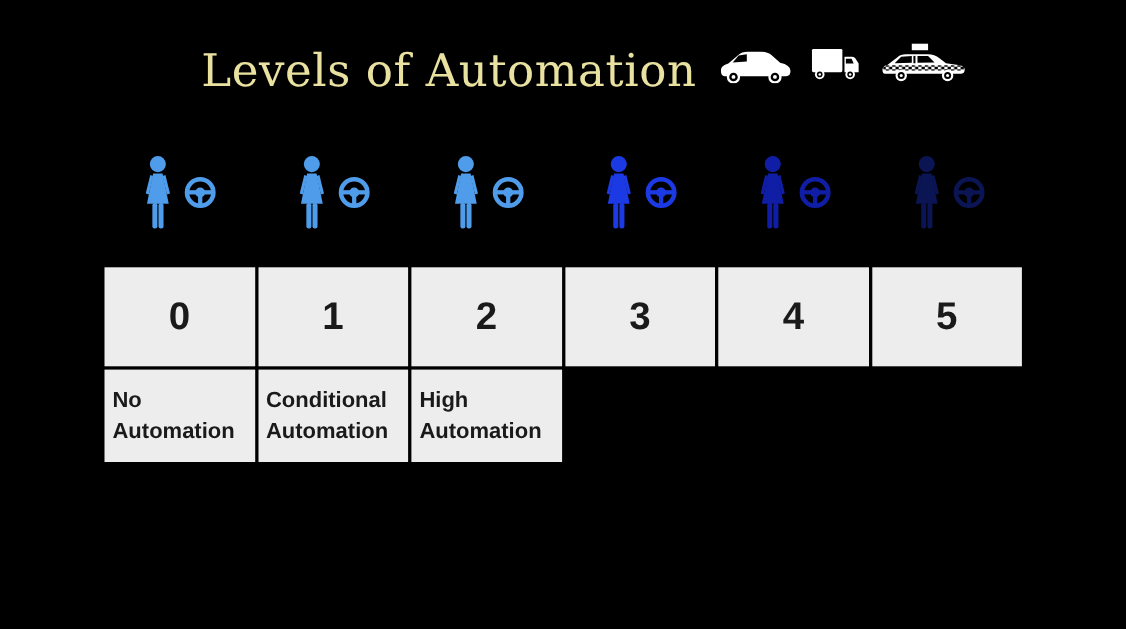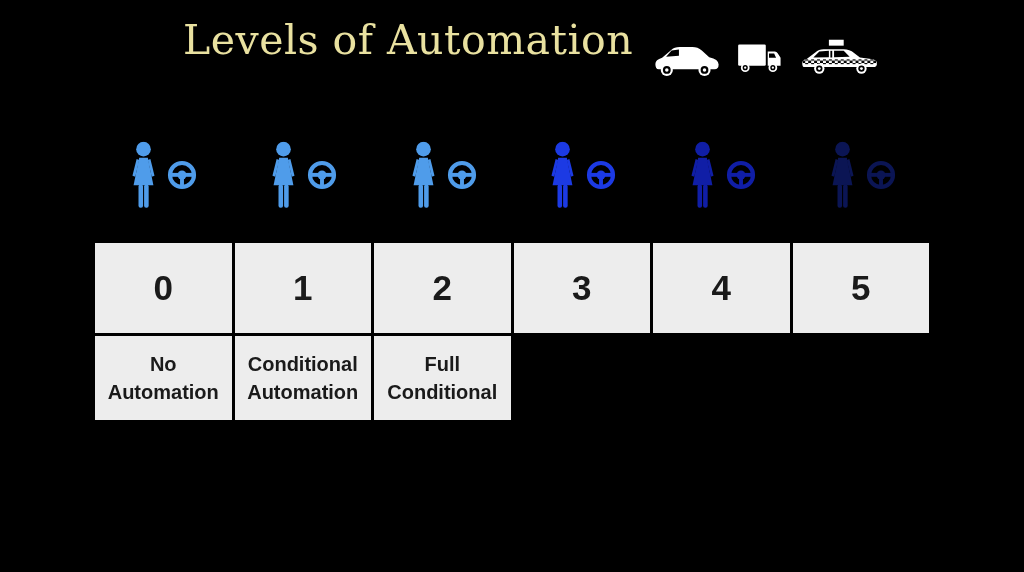--- a/index.html
+++ b/index.html
@@ -2,21 +2,21 @@
 <html><head>
 <meta charset="utf-8">
 <style>
   * { margin: 0; padding: 0; box-sizing: border-box; }
   html, body { width: 1024px; height: 572px; overflow: hidden; }
   body { background: #000; font-family: "Liberation Sans", sans-serif; position: relative; }
 
   .slide { position: absolute; inset: 0; background: #000; }
 
   .title {
-    position: absolute; left: 183px; top: 16px;
+    position: absolute; left: 183px; top: 40px;
     font-family: "DejaVu Serif", serif;
     font-size: 41px; font-weight: 500; letter-spacing: 0.5px;
     color: #e9e1a0; white-space: nowrap;
   }
 
   .vehicles {
     position: absolute; left: 653px; top: 36px; height: 40px;
     display: flex; align-items: flex-end; gap: 15px; color: #fff;
   }
   .vehicle-svg { fill: currentColor; display: block; }
@@ -37,21 +37,21 @@
     background: #000; border: 2px solid #000;
   }
   .cell {
     background: #ededed; display: flex; align-items: center; justify-content: center;
   }
   .cell-number {
     font-size: 35px; font-weight: bold; color: #1a1a1a;
   }
   .cell-label {
     font-size: 20px; font-weight: bold; color: #1a1a1a;
-    text-align: center; line-height: 1.4; max-width: 122px;
+    line-height: 1.4; max-width: 122px;
   }
 </style>
 </head>
 <body>
 
 <svg width="0" height="0" style="position:absolute" aria-hidden="true">
   <defs>
     <pattern id="checks" width="8" height="6.5" patternUnits="userSpaceOnUse">
       <rect width="4" height="3.25" fill="#000"></rect>
       <rect x="4" y="3.25" width="4" height="3.25" fill="#000"></rect>
@@ -200,17 +200,17 @@
         <span class="cell-number">5</span>
       </div>
 
     <div class="cell">
         <span class="cell-label">No Automation</span>
       </div>
     <div class="cell">
         <span class="cell-label">Conditional Automation</span>
       </div>
     <div class="cell">
-        <span class="cell-label">Full Conditional</span>
+        <span class="cell-label">High Automation</span>
       </div>
   </div>
 
 </div>
 
 </body></html>

